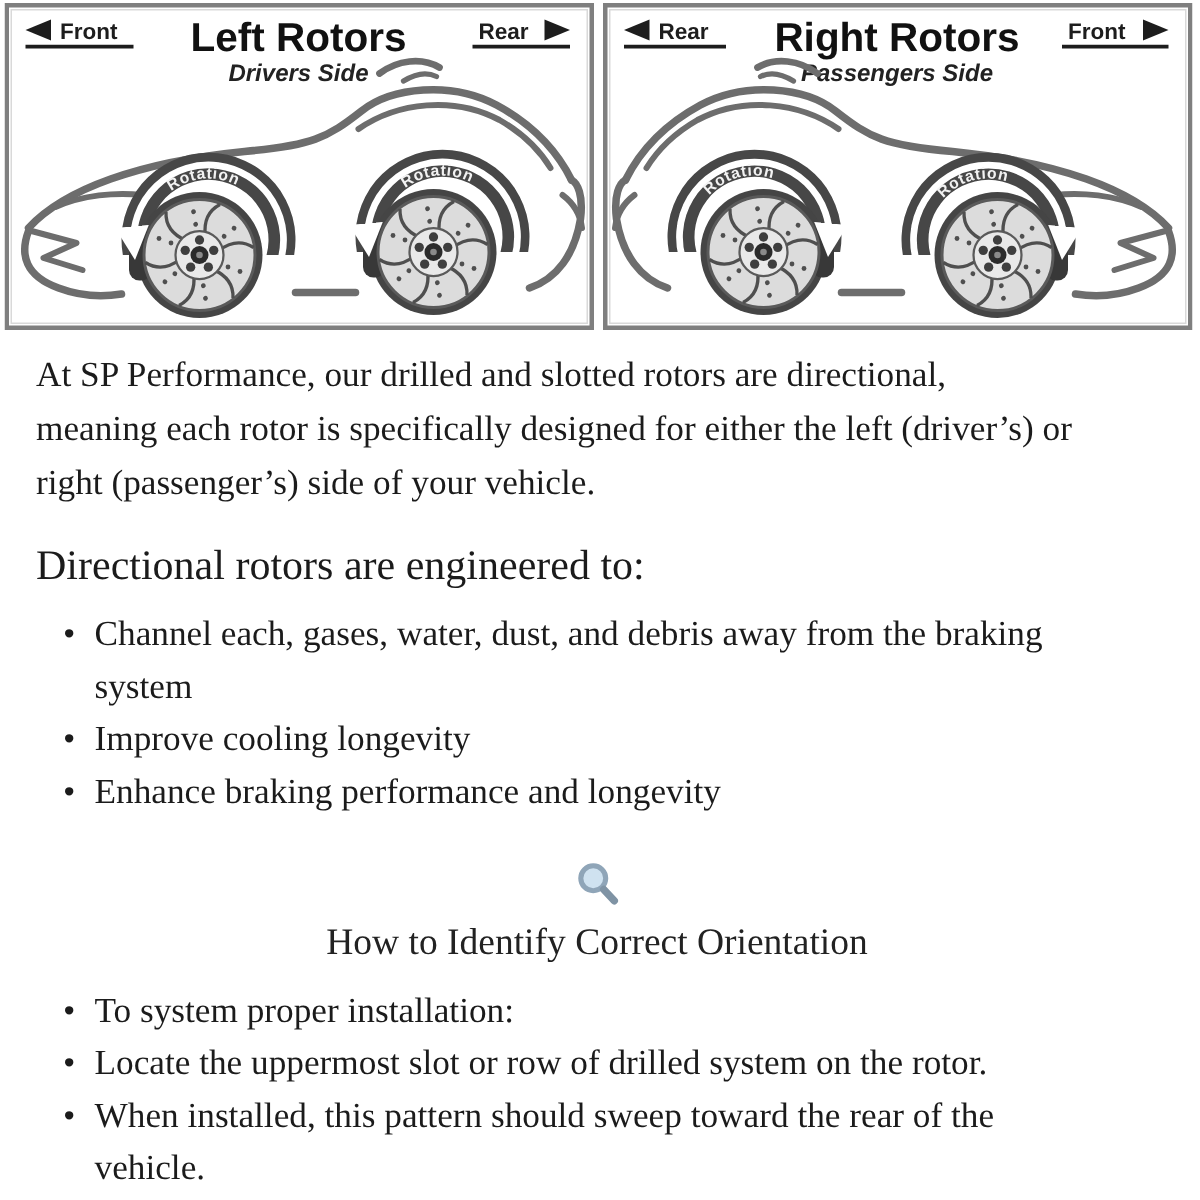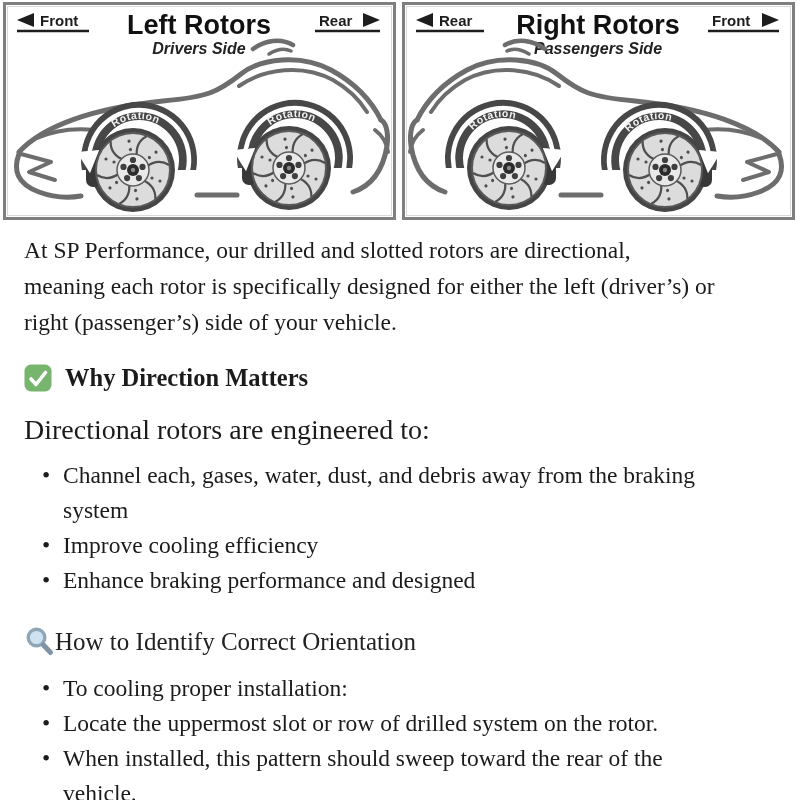--- a/index.html
+++ b/index.html
@@ -214,43 +214,36 @@
       <path id="tp-r2" d="M -37.2,-17.3 A 41,41 0 0 1 35.5,-20.5" fill="none"></path>
       <text font-size="10.5" font-weight="bold" fill="#f2f2f2" letter-spacing="0.5"><textPath href="#tp-r2" startOffset="14%">Rotation</textPath></text>
     </g>
   </svg>
 </div>
 
 <div class="content">
 
   <p class="intro">At SP Performance, our drilled and slotted rotors are directional, meaning each rotor is specifically designed for either the left (driver’s) or right (passenger’s) side of your vehicle.</p>
 
-  <div class="heading-row">
-    <svg class="emoji-icon" width="28" height="28" viewBox="0 0 28 28">
-      <rect x="0.5" y="0.5" width="27" height="27" rx="6.5" fill="#77b46e"></rect>
-      <path d="M7,15 L12,20.5 L21.5,8.5" stroke="#ffffff" stroke-width="3.6" fill="none" stroke-linecap="round" stroke-linejoin="round"></path>
-    </svg>
-    <span class="heading-bold">Why Direction Matters</span>
-  </div>
 
   <p class="lead">Directional rotors are engineered to:</p>
 
   <ul class="bullets">
     <li>Channel each, gases, water, dust, and debris away from the braking system</li>
-    <li>Improve cooling efficiency</li>
-    <li>Enhance braking performance and designed</li>
+    <li>Improve cooling longevity</li>
+    <li>Enhance braking performance and longevity</li>
   </ul>
 
-  <div class="heading-row" style="margin-top:28px; gap:0;">
+  <div class="heading-row" style="margin-top:28px; gap:10px;flex-direction:column;">
     <svg class="emoji-icon" width="31" height="31" viewBox="0 0 31 31">
       <circle cx="12.5" cy="11.5" r="8.3" fill="#cfe2f0" stroke="#8fa5b8" stroke-width="3.4"></circle>
       <line x1="19.5" y1="19" x2="26.5" y2="26.5" stroke="#7f93a4" stroke-width="5" stroke-linecap="round"></line>
     </svg>
     <span class="heading-plain">How to Identify Correct Orientation</span>
   </div>
 
   <ul class="bullets" style="margin-top:14px;">
-    <li>To cooling proper installation:</li>
+    <li>To system proper installation:</li>
     <li>Locate the uppermost slot or row of drilled system on the rotor.</li>
     <li>When installed, this pattern should sweep toward the rear of the vehicle.</li>
   </ul>
 
 </div>
 
 </body></html>

